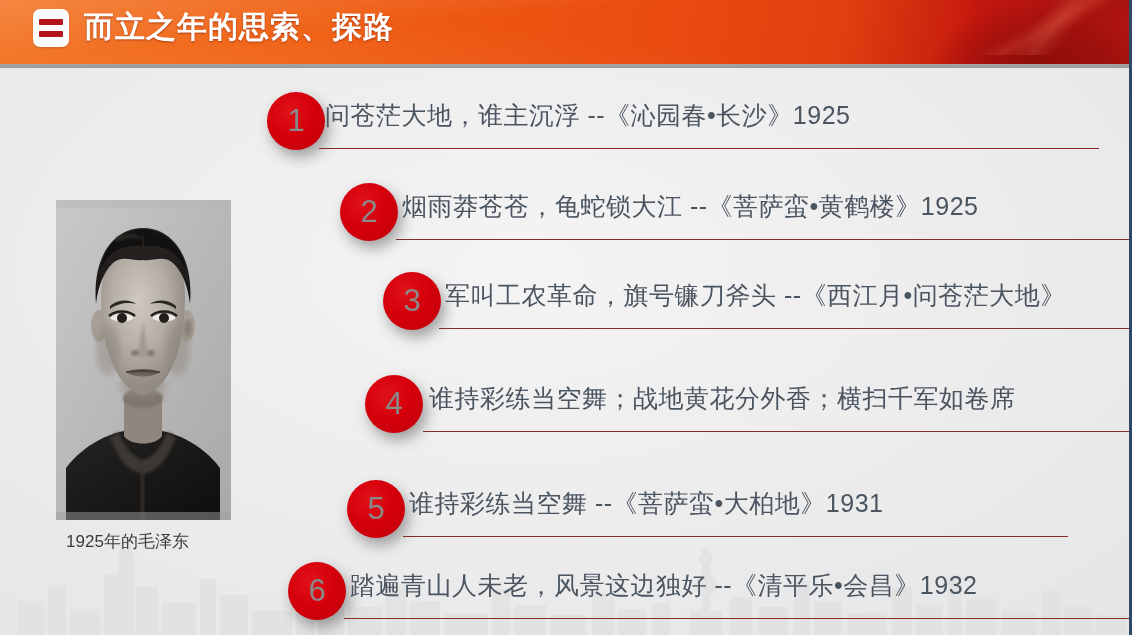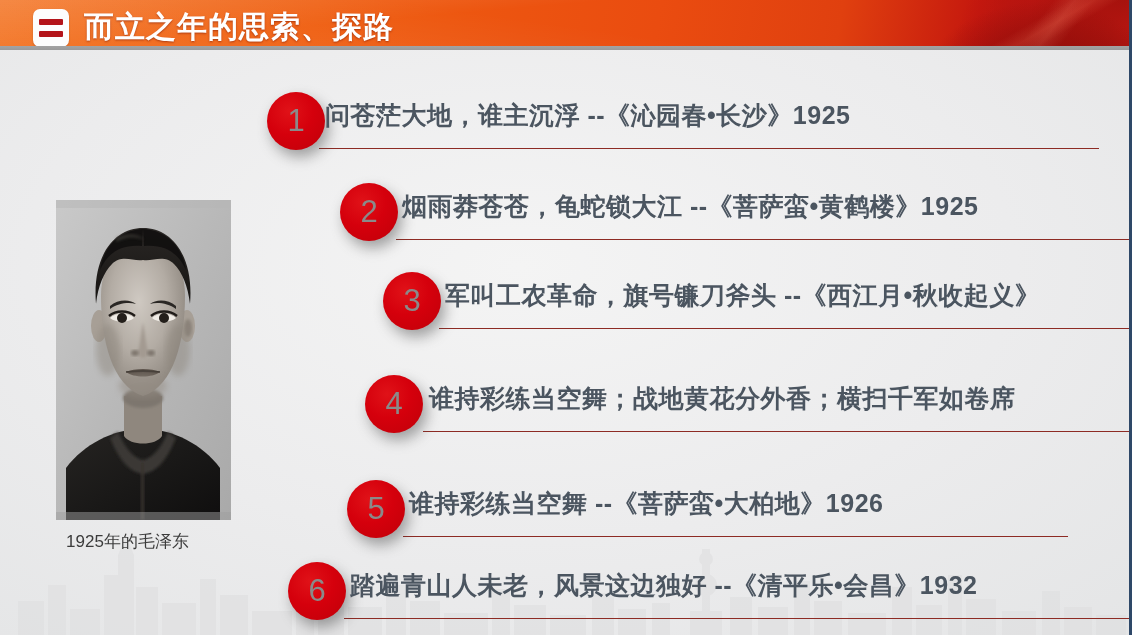--- a/index.html
+++ b/index.html
@@ -11,21 +11,21 @@
   #slide{
     position:relative;width:1132px;height:635px;overflow:hidden;
     background:
       radial-gradient(ellipse 900px 500px at 46% 42%, #f4f4f4 0%, #ececed 55%, #e4e5e6 100%);
     box-sizing:border-box;
     border-right:3px solid #2e4868;
   }
 
   
   #header{
-    position:absolute;left:0;top:0;width:1132px;height:50px;
+    position:absolute;left:0;top:0;width:1132px;height:68px;
     background:
       linear-gradient(100deg,#f26a14 0%,#ef5e10 28%,#ea4c10 58%,#e0400f 74%, #c5180e 86%, #a6120c 100%);
     overflow:hidden;
   }
   #header .shine{
     position:absolute;left:0;top:0;width:100%;height:100%;
     background:
       linear-gradient(175deg, rgba(255,255,255,.16) 0%, rgba(255,255,255,0) 36%),
       linear-gradient(8deg, rgba(255,255,255,.10) 0%, rgba(255,255,255,0) 50%);
     pointer-events:none;
@@ -96,21 +96,21 @@
     filter:drop-shadow(4px 7px 7px rgba(60,60,60,.45));
   }
   .circle .num{
     position:absolute;left:0;top:0;width:58px;height:58px;
     display:flex;align-items:center;justify-content:center;
     font-size:31px;font-weight:normal;color:#8a8a8a;
     font-family:"Liberation Sans","DejaVu Sans",sans-serif;
   }
   .itext{
     position:absolute;top:7px;white-space:nowrap;
-    font-size:25px;font-weight:bold;color:#4b5560;
+    font-size:25px;font-weight:normal;color:#4b5560;
     letter-spacing:.5px;
   }
   .uline{
     position:absolute;height:1px;background:#8d2b24;
   }
 
   
   #item1{left:267px;top:92px;}
   #item1 .itext{left:58px;}
   #item1 .uline{left:52px;top:56px;width:780px;}
@@ -296,37 +296,37 @@
       <span class="num">2</span>
     </div>
     <div class="itext">烟雨莽苍苍，龟蛇锁大江  --《菩萨蛮•黄鹤楼》1925</div>
   </div>
 
   <div class="item" id="item3">
     <div class="uline"></div>
     <div class="circle">
       <span class="num">3</span>
     </div>
-    <div class="itext">军叫工农革命，旗号镰刀斧头  --《西江月•秋收起义》</div>
+    <div class="itext">军叫工农革命，旗号镰刀斧头  --《西江月•问苍茫大地》</div>
   </div>
 
   <div class="item" id="item4">
     <div class="uline"></div>
     <div class="circle">
       <span class="num">4</span>
     </div>
     <div class="itext">谁持彩练当空舞；战地黄花分外香；横扫千军如卷席</div>
   </div>
 
   <div class="item" id="item5">
     <div class="uline"></div>
     <div class="circle">
       <span class="num">5</span>
     </div>
-    <div class="itext">谁持彩练当空舞  --《菩萨蛮•大柏地》1926</div>
+    <div class="itext">谁持彩练当空舞  --《菩萨蛮•大柏地》1931</div>
   </div>
 
   <div class="item" id="item6">
     <div class="uline"></div>
     <div class="circle">
       <span class="num">6</span>
     </div>
     <div class="itext">踏遍青山人未老，风景这边独好  --《清平乐•会昌》1932</div>
   </div>
 

